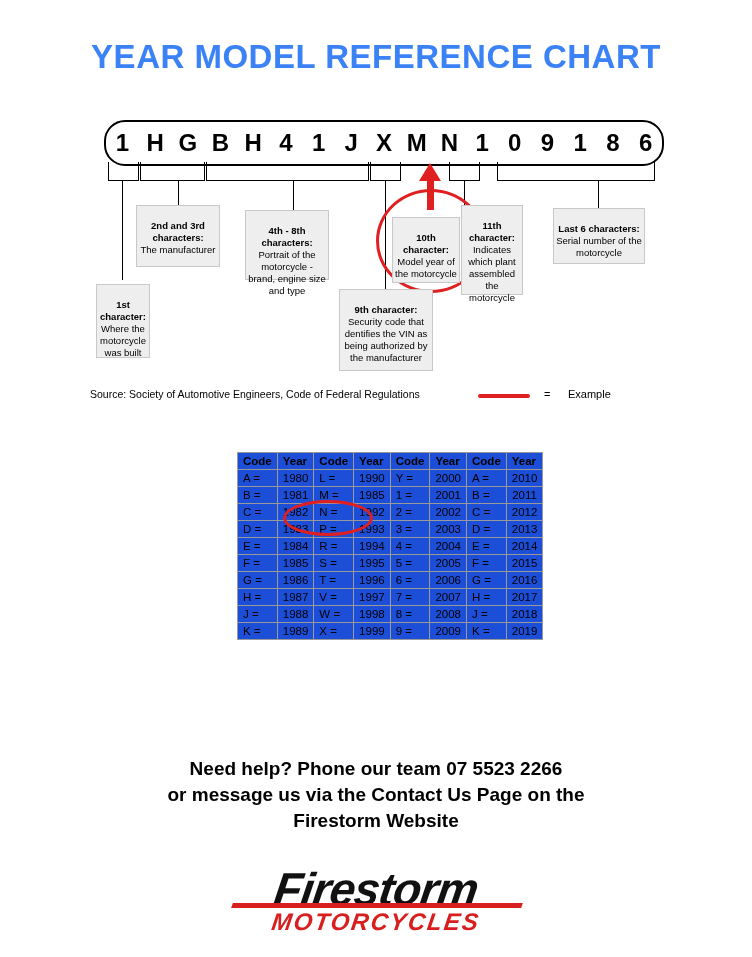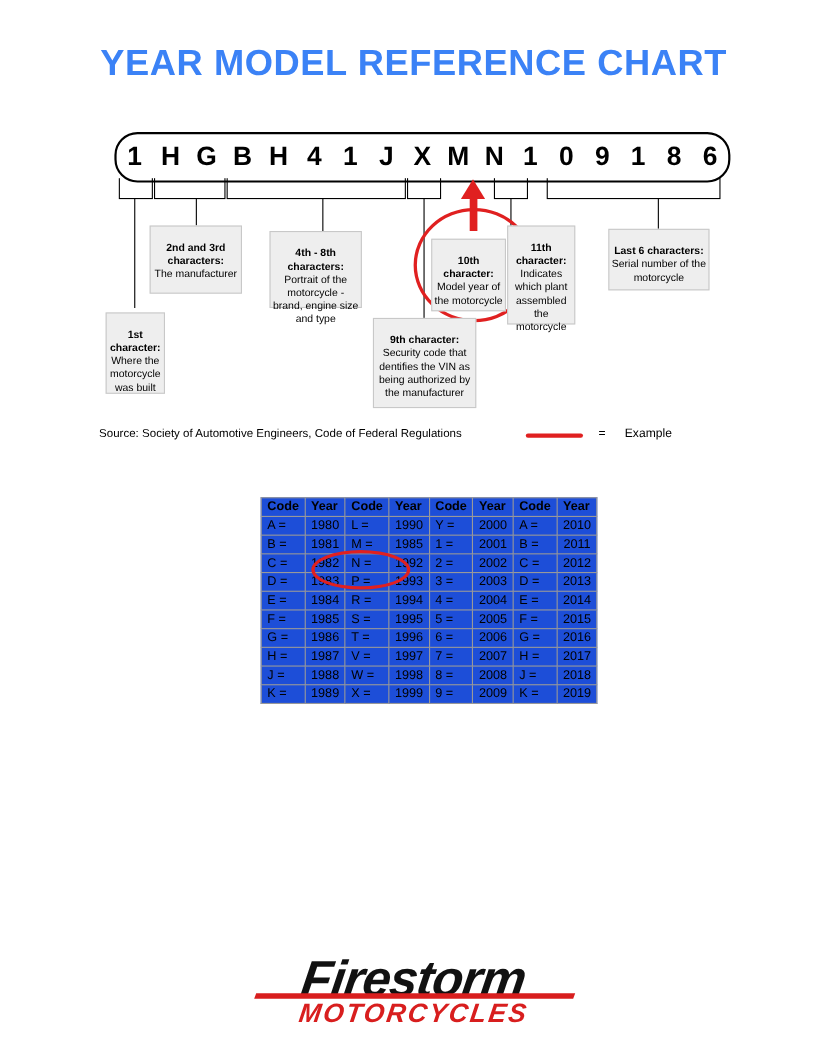--- a/index.html
+++ b/index.html
@@ -446,20 +446,25 @@
         <td>9 =</td>
         <td class="year">2009</td>
         <td>K =</td>
         <td class="year">2019</td>
       </tr>
     </tbody>
   </table>
 
   <div class="red-ellipse ellipse-table"></div>
 
+  <div class="footer">
+    <div>Need help?  Phone our team 07 5523 2266</div>
+    <div>or message us via the Contact Us Page on the</div>
+    <div>Firestorm Website</div>
+  </div>
 
   <div class="logo-wrap">
     <div class="logo-word">Firestorm</div>
     <div class="logo-bar"></div>
     <div class="logo-sub">MOTORCYCLES</div>
   </div>
 
 </div>
 
 </body></html>

